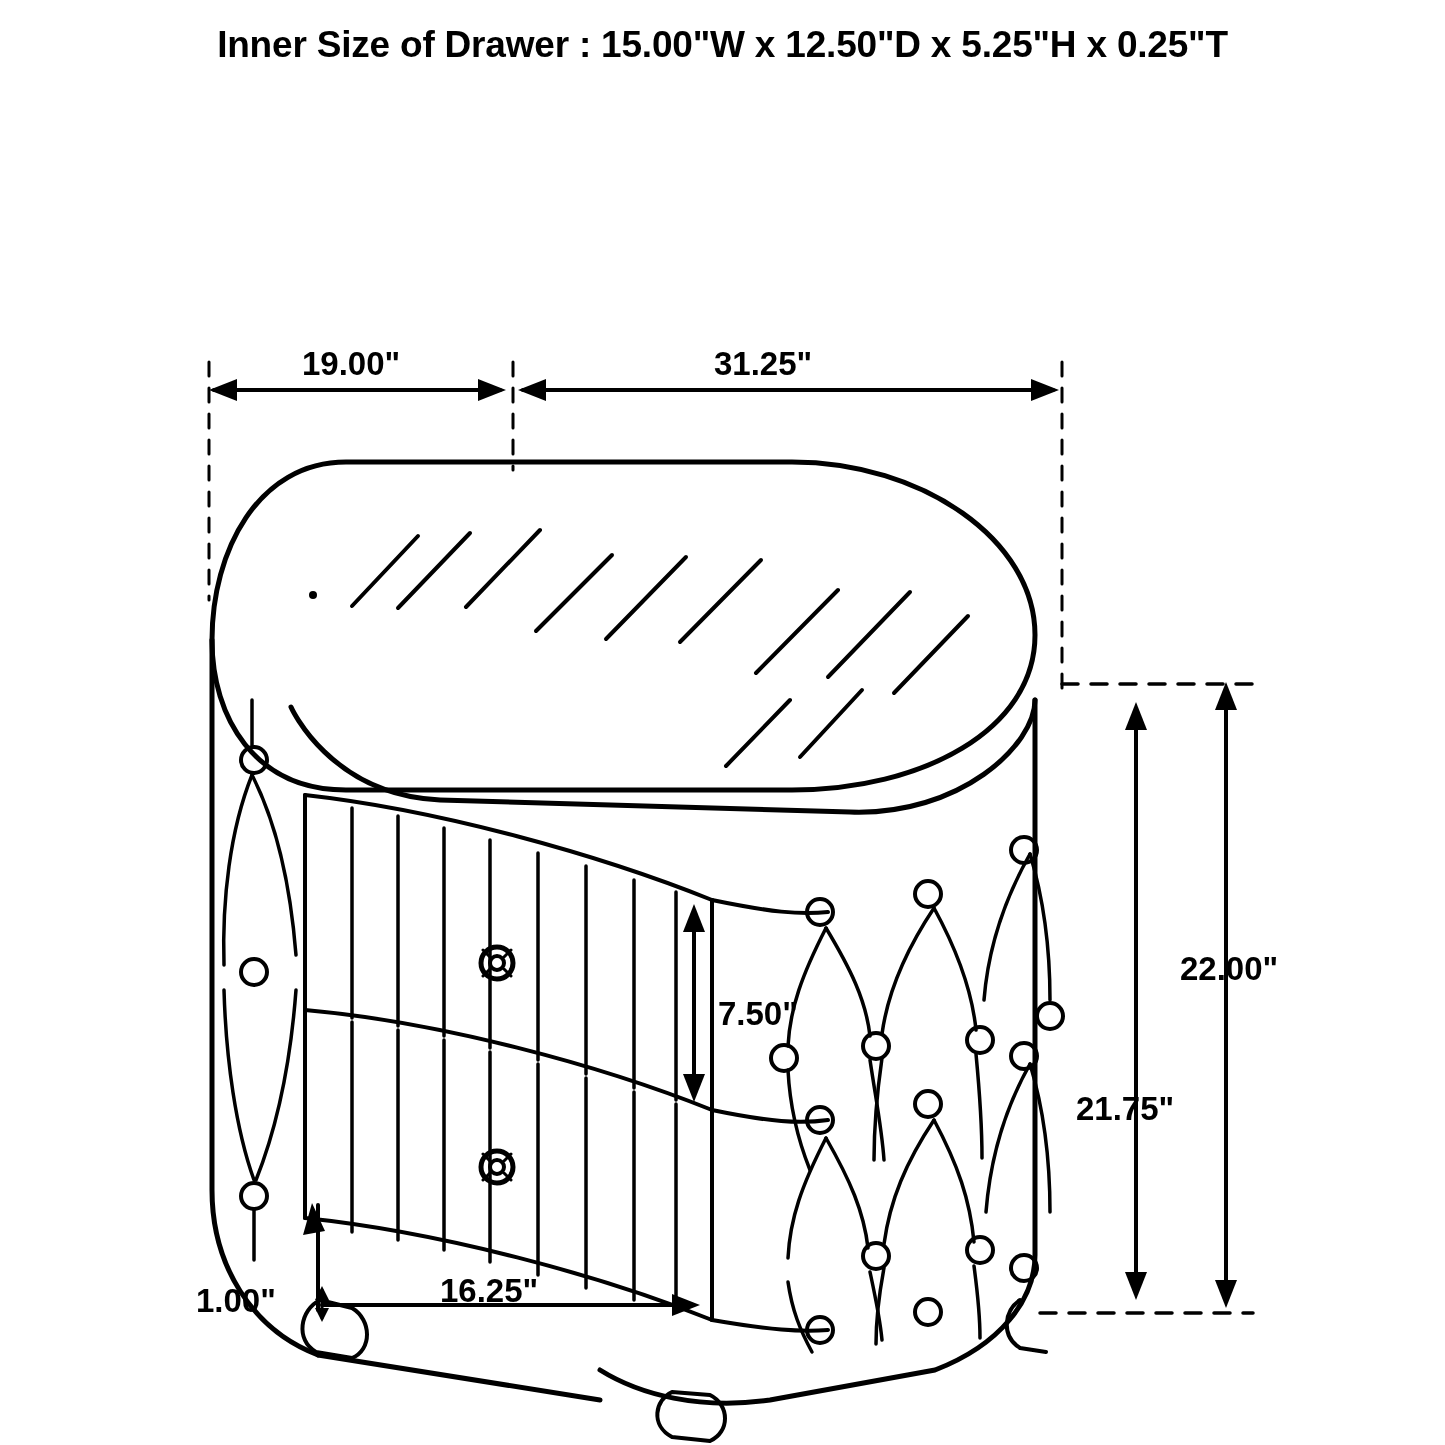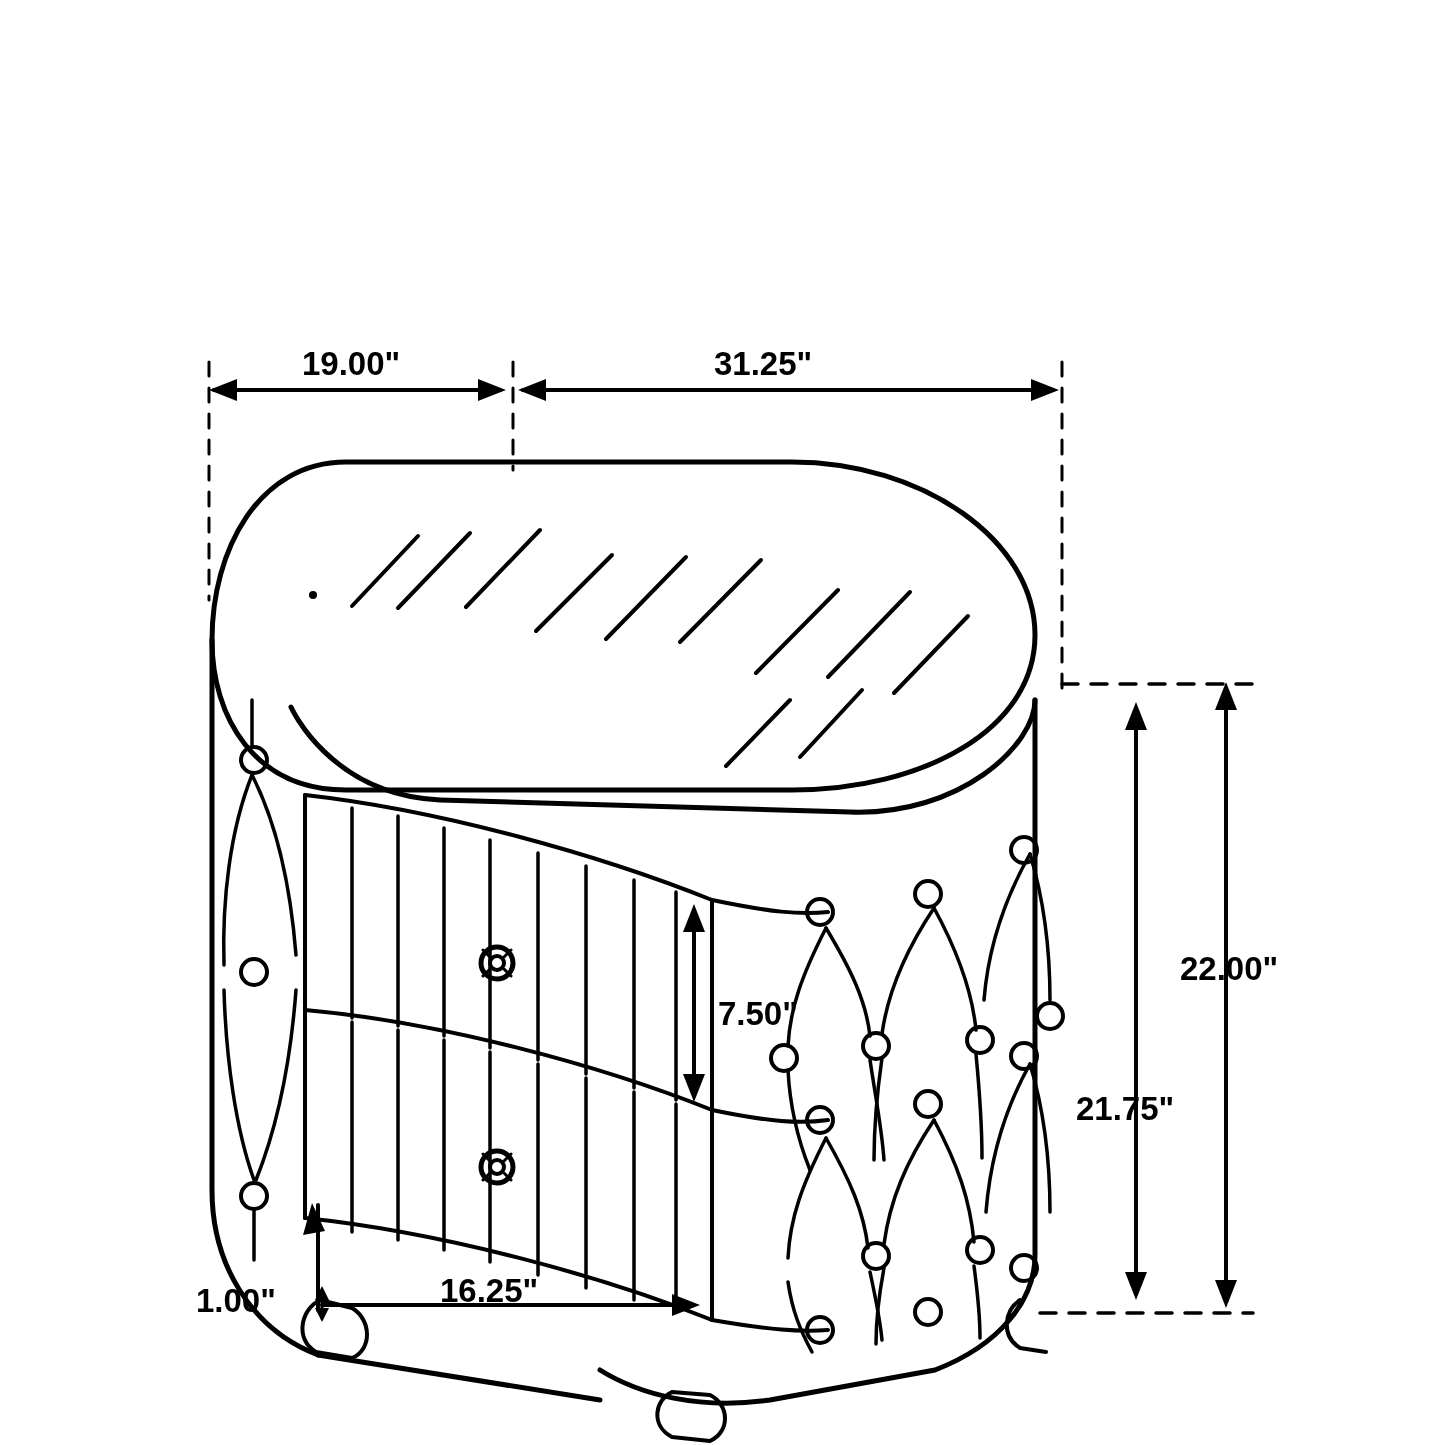--- a/index.html
+++ b/index.html
@@ -43,20 +43,21 @@
     left: 0; top: 0;
     width: 1445px;
     height: 1445px;
   }
 </style>
 </head>
 <body>
 
 <div id="diagram-root">
 
+  <div class="title">Inner Size of Drawer : 15.00"W x 12.50"D x 5.25"H x 0.25"T</div>
 
   <svg class="drawing" viewBox="0 0 1445 1445">
     <g fill="none" stroke="#000000" stroke-width="4" stroke-linecap="round" stroke-linejoin="round">
 
       <g stroke-dasharray="14 12" stroke-width="3">
         <path d="M209 362 L209 600"></path>
         <path d="M513 362 L513 470"></path>
         <path d="M1062 362 L1062 690"></path>
       </g>
 

